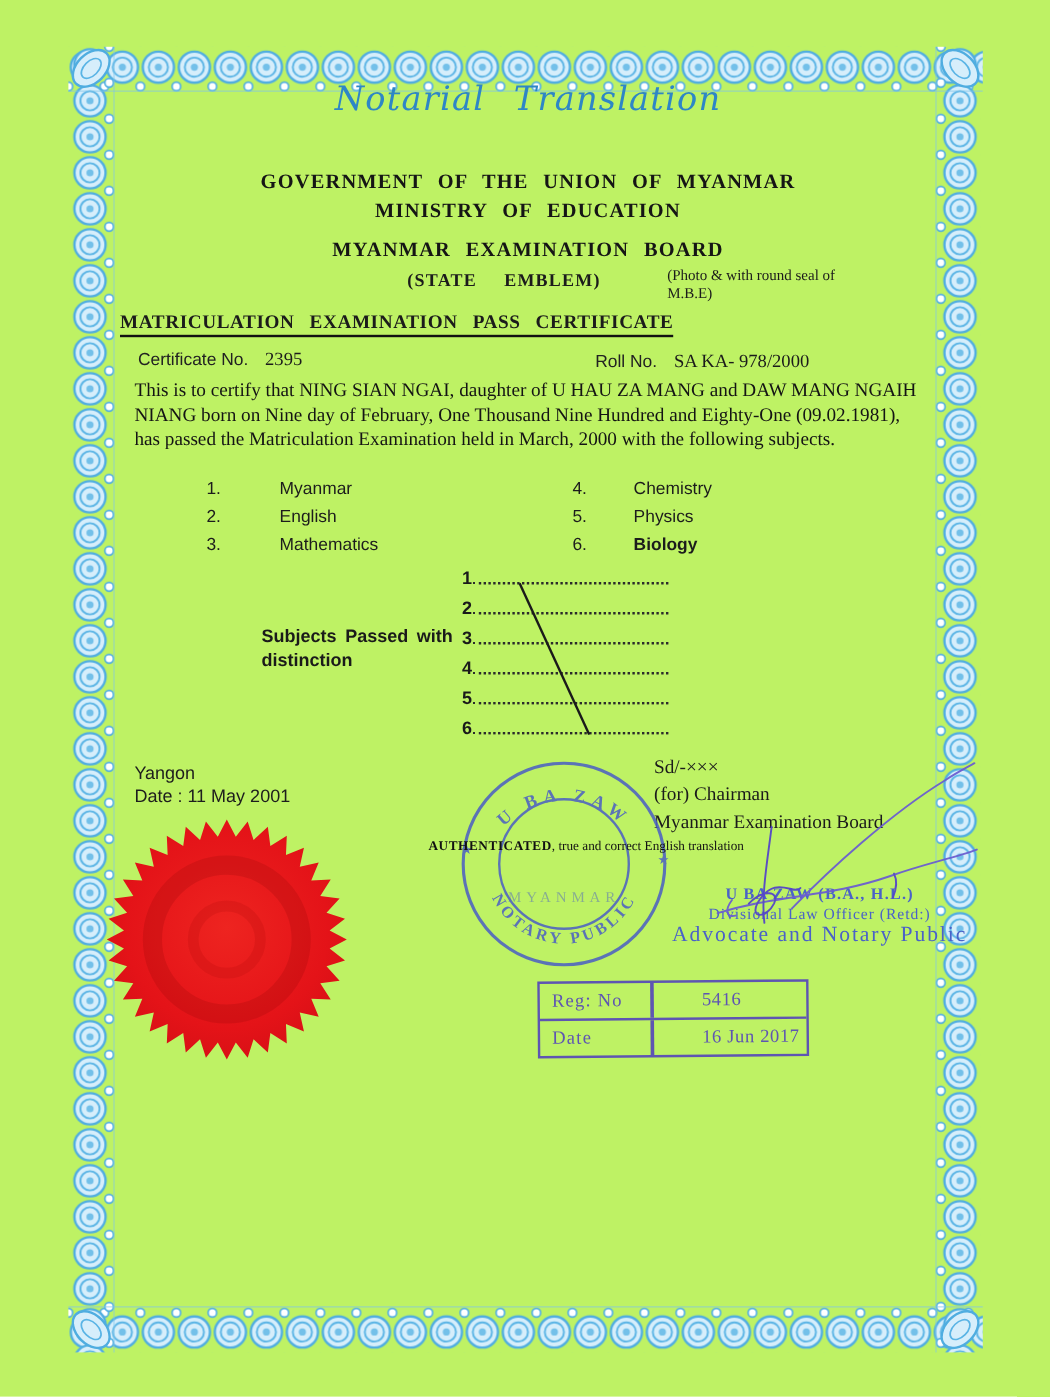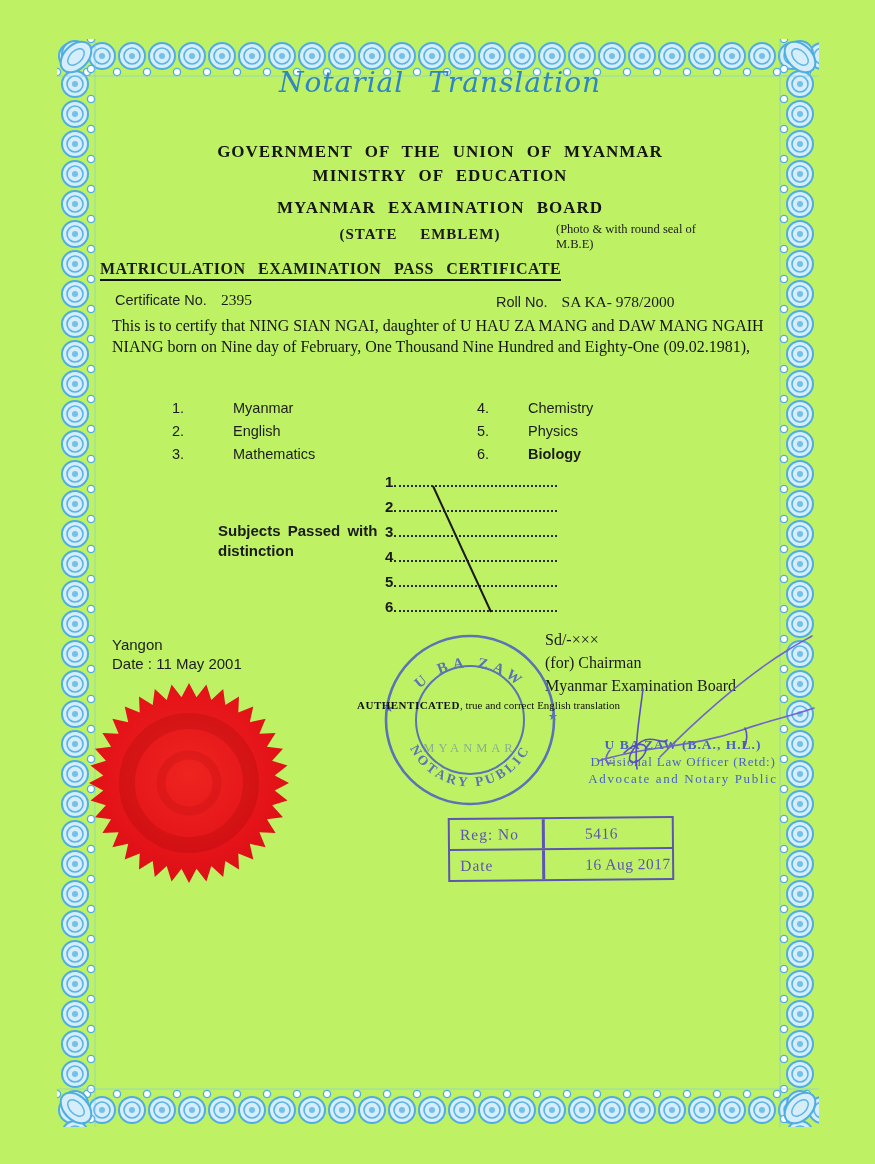--- a/index.html
+++ b/index.html
@@ -27,21 +27,21 @@
           font-weight:700;font-size:15px;line-height:20px;color:#1a1a1a;word-spacing:3px;}
   .drow{left:385px;font-family:"Liberation Sans",sans-serif;font-weight:700;font-size:15px;color:#1a1a1a;}
   .dots{display:inline-block;width:163px;height:13px;border-bottom:2px dotted #2b2b2b;margin-left:1px;}
   .place{left:112px;font-family:"Liberation Sans",sans-serif;font-size:15px;color:#1d1d1d;}
   .sdblock{left:545px;width:235px;text-align:left;font-size:16px;line-height:23px;}
   .auth{left:357px;top:699px;font-size:11px;color:#111;z-index:6;}
   .auth b{letter-spacing:.5px;}
   .notaryname{left:558px;top:736px;width:250px;text-align:center;color:#4a62c8;z-index:6;}
   .nn1{font-size:13.5px;font-weight:700;letter-spacing:1px;line-height:17px;}
   .nn2{font-size:13px;letter-spacing:.8px;line-height:17px;}
-  .nn3{font-size:13px;letter-spacing:1.6px;line-height:17px;}
+  .nn3{font-size:18px;letter-spacing:1.6px;line-height:17px;}
   .regstamp{left:448px;top:817px;width:222px;border:2.5px solid #5e55b2;color:#5e55b2;
             font-size:15.5px;transform:rotate(-0.5deg);z-index:6;}
   .regrow{display:flex;height:29px;align-items:center;}
   .regrow + .regrow{border-top:2px solid #5e55b2;}
   .regcell-l{width:82px;padding-left:10px;border-right:3px solid #5e55b2;
              align-self:stretch;display:flex;align-items:center;letter-spacing:1px;}
   .regcell-v{padding-left:8px;letter-spacing:.5px;margin-left:32px;}
   svg{position:absolute;left:0;top:0;}
   .stampsvg{left:378px;top:630px;z-index:5;opacity:.85;}
   .sealsvg{left:87px;top:681px;z-index:4;}
@@ -125,20 +125,21 @@
     <span class="val-serif">2395</span>
   </div>
   <div class="abs content" style="left:496px;top:293px;">
     <span class="label-sans">Roll No.</span>
     <span class="val-serif">SA KA- 978/2000</span>
   </div>
 
   <div class="abs bodytext content">
     <div>This is to certify that NING SIAN NGAI, daughter of U HAU ZA MANG and DAW MANG NGAIH</div>
     <div>NIANG  born on Nine day of February, One Thousand Nine Hundred and Eighty-One (09.02.1981),</div>
+    <div>has passed the Matriculation Examination held in March, 2000 with the following subjects.</div>
   </div>
 
   <div class="abs subj content" style="left:172px;top:400px;">
     <span class="sno1">1.</span>
       <span>Myanmar</span>
     </div>
   <div class="abs subj content" style="left:172px;top:423px;">
     <span class="sno1">2.</span>
       <span>English</span>
     </div>
@@ -226,21 +227,21 @@
     <div class="nn3">Advocate and Notary Public</div>
   </div>
 
   <div class="abs regstamp">
     <div class="regrow">
       <div class="regcell-l">Reg: No</div>
       <div class="regcell-v">5416</div>
     </div>
     <div class="regrow">
       <div class="regcell-l">Date</div>
-      <div class="regcell-v">16 Aug 2017</div>
+      <div class="regcell-v">16 Jun 2017</div>
     </div>
   </div>
 
   <svg class="inksvg" width="875" height="1164">
     <line x1="433" y1="486" x2="491" y2="612" stroke="#1a1a1a" stroke-width="2"></line>
     <g fill="none" stroke="#6b5ed0" stroke-width="1.6" stroke-linecap="round" opacity=".95">
       <path d="M598,761 C650,745 690,748 742,730 C770,720 795,715 814,708"></path>
       <path d="M660,757 C690,726 742,678 788,650 C797,644 805,640 812,636"></path>
       <path d="M643,689 C640,714 634,747 637,769" stroke="#5546c8"></path>
       <path d="M624,753 C636,741 650,742 645,753 C639,765 625,766 631,753 C646,727 662,747 667,740" stroke="#5546c8"></path>

